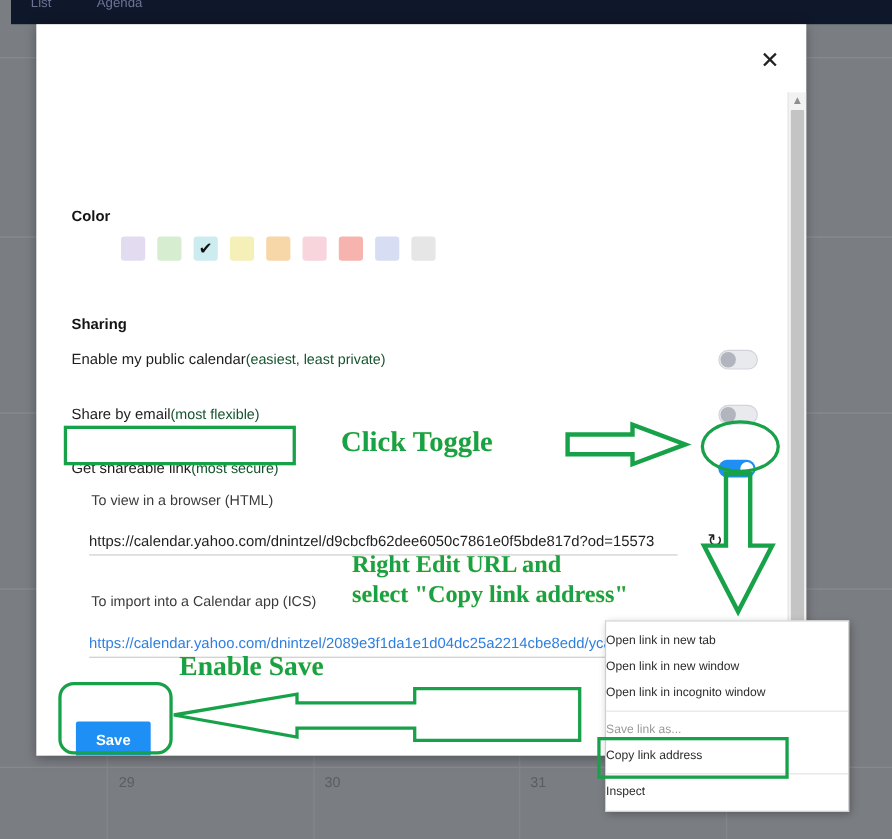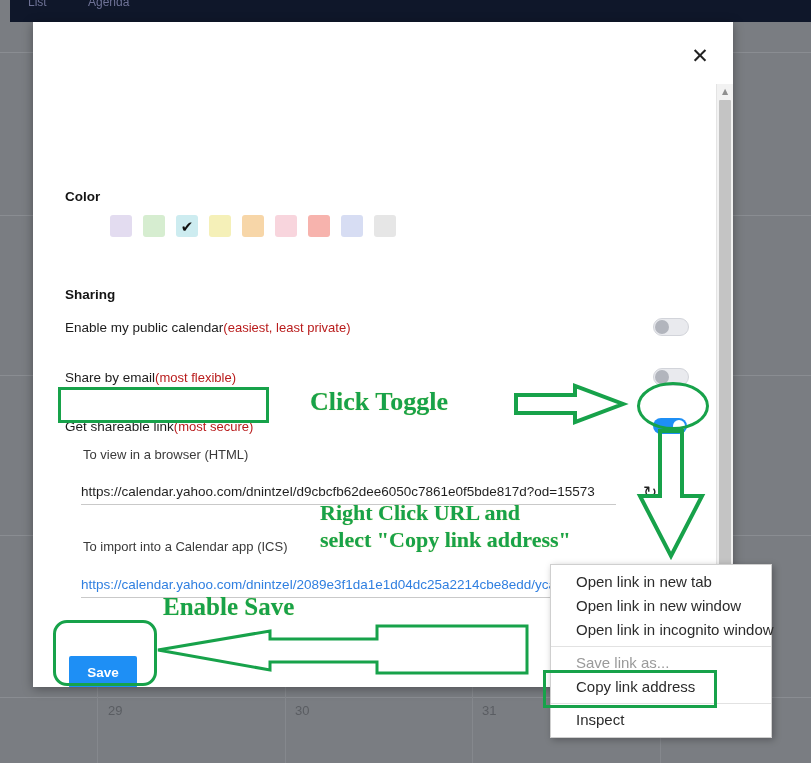--- a/index.html
+++ b/index.html
@@ -58,21 +58,21 @@
 
   .swatches{position:absolute;left:77px;top:131px;display:flex;gap:11px;}
   .swatch{
     width:22px;height:22px;border-radius:3px;cursor:pointer;
     display:flex;align-items:center;justify-content:center;
     font-size:15px;color:#111;line-height:1;
   }
 
   .share-row{position:absolute;left:32px;width:636px;height:24px;}
   .share-text{font-size:13.5px;color:#1d1d1d;}
-  .share-hint{font-size:13px;color:#b91c1c;}
+  .share-hint{font-size:13px;color:#14532d;}
 
   .toggle{
     position:absolute;width:34px;height:16px;border-radius:9px;cursor:pointer;
   }
   .toggle.off{background:#e9eaee;border:1px solid #d2d4da;}
   .toggle.off::after{
     content:"";position:absolute;left:1px;top:1px;width:14px;height:14px;
     border-radius:50%;background:#b2b5bd;
   }
   .toggle.on{background:#1e8ff5;}
@@ -116,22 +116,22 @@
   }
 
   
   #ctxmenu{
     position:absolute;left:550px;top:564px;width:220px;
     background:#fff;border:1px solid #cfcfcf;
     box-shadow:2px 2px 7px rgba(0,0,0,.28);
     padding:5px 0;
   }
   .ctx-item{
-    height:24px;line-height:24px;padding-left:25px;
-    font-size:15px;color:#2b2b2b;cursor:pointer;white-space:nowrap;
+    height:24px;line-height:24px;
+    font-size:11px;color:#2b2b2b;cursor:pointer;white-space:nowrap;
   }
   .ctx-item.disabled{color:#9a9a9a;cursor:default;}
   .ctx-sep{height:1px;background:#e2e2e2;margin:4px 0;}
 
   
   .anno-text{
     position:absolute;color:#17a24a;font-weight:bold;
     font-family:"Liberation Serif", serif;
     text-shadow:0 0 1px rgba(200,200,0,.45);
     white-space:nowrap;
@@ -241,21 +241,21 @@
 <svg class="anno-svg" style="left:513px;top:383px;" width="115" height="45">
   <polygon points="3,12 62,12 62,3 110,21 62,39 62,30 3,30" fill="none" stroke="#17a24a" stroke-width="4"></polygon>
 </svg>
 
 <div class="anno-ellipse" style="left:637px;top:382px;width:66px;height:42px;"></div>
 
 <svg class="anno-svg" style="left:636px;top:428px;" width="70" height="140">
   <polygon points="24,3 46,3 46,68 66,68 35,128 4,68 24,68" fill="none" stroke="#17a24a" stroke-width="4"></polygon>
 </svg>
 
-<div class="anno-text" style="left:320px;top:500px;font-size:22px;">Right Click URL and</div>
+<div class="anno-text" style="left:320px;top:500px;font-size:22px;">Right Edit URL and</div>
 <div class="anno-text" style="left:320px;top:527px;font-size:22px;">select "Copy link address"</div>
 
 <div class="anno-box" style="left:543px;top:670px;width:168px;height:32px;"></div>
 
 <div class="anno-text" style="left:163px;top:593px;font-size:25px;">Enable Save</div>
 
 <div class="anno-box" style="left:53px;top:620px;width:98px;height:60px;border-radius:14px;"></div>
 
 <svg class="anno-svg" style="left:155px;top:623px;" width="375" height="55">
   <polygon points="3,27 115,8 115,16 222,16 222,3 372,3 372,50 222,50 222,39 115,39 115,47" fill="none" stroke="#17a24a" stroke-width="3"></polygon>

